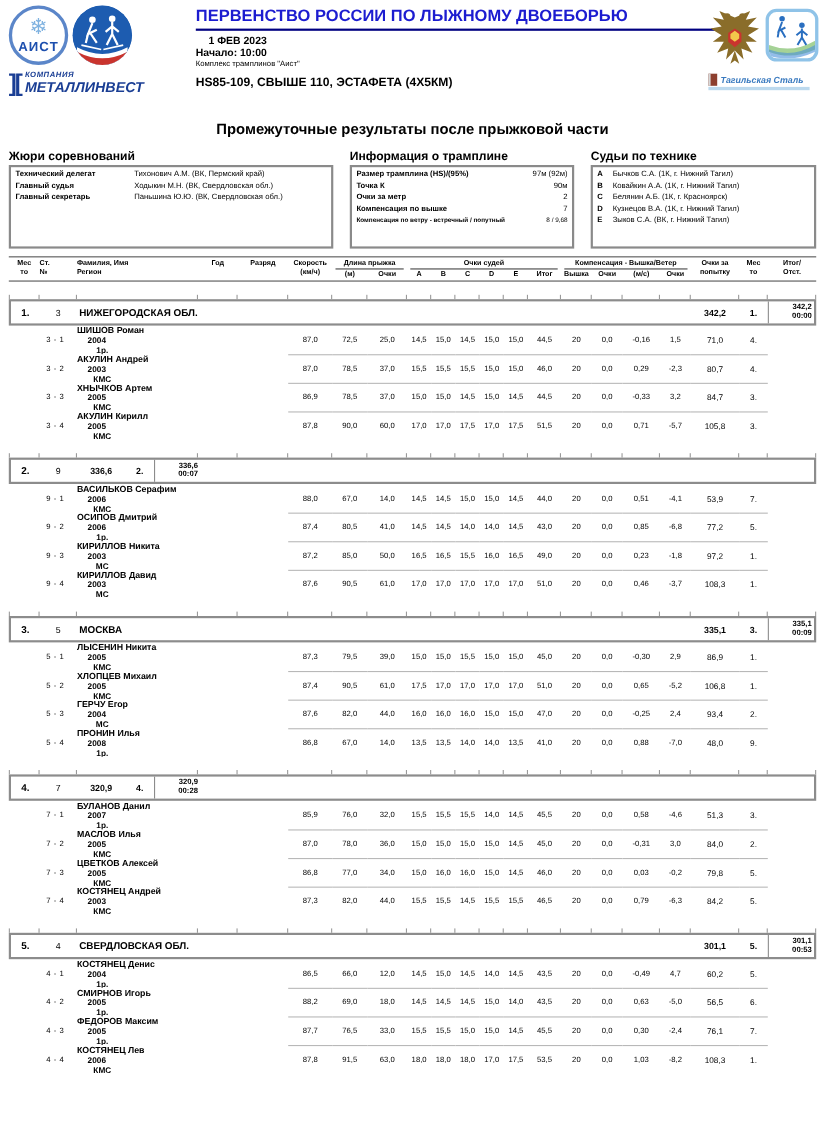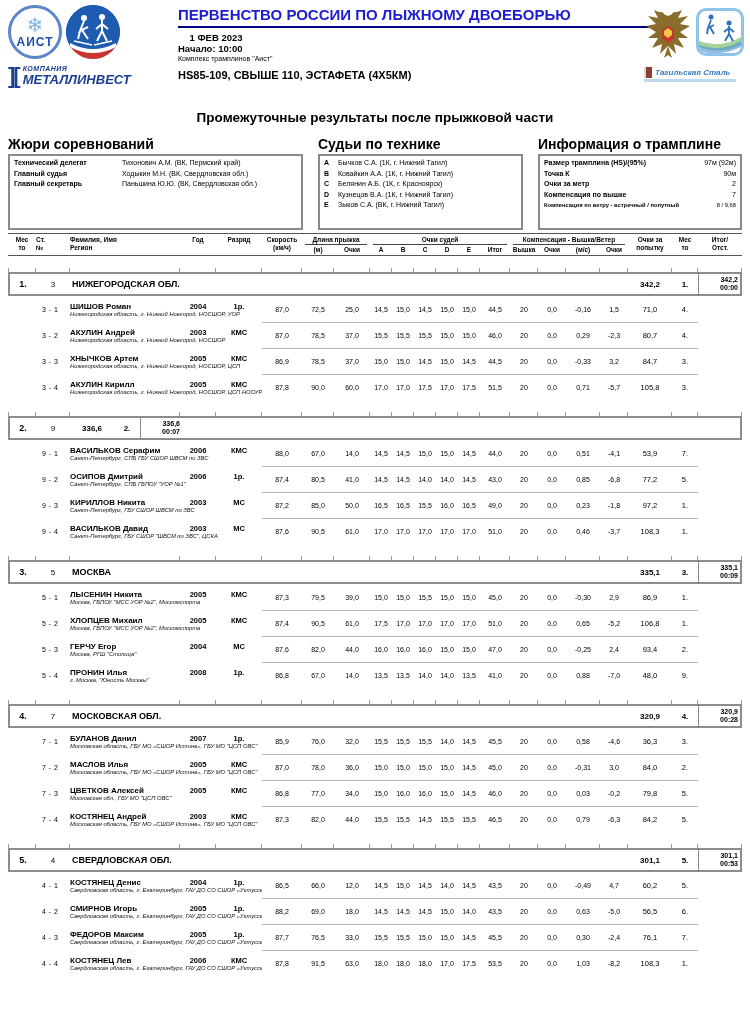--- a/index.html
+++ b/index.html
@@ -37,21 +37,21 @@
   .eagle { width:48px; height:56px; }
   .tagil-box { width:48px; height:48px; border:3px solid #8fc3e8; border-radius:10px; background:#fff; position:relative; overflow:hidden; }
   .tagil-caption { display:flex; align-items:center; gap:3px; margin-top:3px; }
   .tagil-mark { width:8px; height:11px; background:#8d3f2f; border-left:2px solid #d8d8d8; }
   .tagil-name { font-size:8px; font-weight:bold; font-style:italic; color:#3a7abf; white-space:nowrap; }
   .tagil-sub { height:3px; background:#bcd9ee; margin-top:1px; width:92px; }
   .subtitle { position:absolute; left:0; top:110px; width:750px; text-align:center; font-size:13.5px; font-weight:bold; }
   
   .panels { position:absolute; left:8px; top:136px; width:734px; display:flex; gap:15px; }
   .panel { }
-  .panel-title { font-size:14px; font-weight:bold; margin-bottom:2px; }
+  .panel-title { font-size:11px; font-weight:bold; margin-bottom:2px; }
   .panel-box { border:2px solid #8a8a8a; height:76px; padding:2px 4px; }
   .p-jury { width:295px; } .p-judges { width:205px; } .p-hill { width:204px; }
   .prow { display:flex; font-size:7px; line-height:10.5px; }
   .prole { width:108px; font-weight:bold; }
   .pletter { width:14px; font-weight:bold; }
   .pname { flex:1; }
   .hrow { display:flex; font-size:7px; line-height:10.6px; }
   .hlabel { flex:1; font-weight:bold; }
   .hvalue { text-align:right; }
   .hrow.small { font-size:5.8px; }
@@ -89,21 +89,21 @@
   .t-name { flex:1; text-align:left !important; font-size:9px; font-weight:bold; padding-left:2px; }
   .t-pts { width:44px; font-size:8px; font-weight:bold; }
   .t-place { width:26px; font-size:8px; font-weight:bold; }
   .t-total { width:42px; border-left:1px solid #8c8c8c; align-self:stretch;
              display:flex; flex-direction:column; justify-content:center; align-items:flex-end;
              font-size:7px; font-weight:bold; line-height:8px; padding-right:2px; }
   .athlete { display:flex; align-items:stretch; height:26px; }
   .athlete .cell { display:flex; align-items:center; justify-content:center; font-size:7px; }
   .athlete .abib { font-size:7px; justify-content:flex-start; padding-left:6px; letter-spacing:.5px; }
   .nameblock { flex:1; display:flex; flex-direction:column; justify-content:center; overflow:hidden; }
-  .nline { display:flex; align-items:baseline; }
+  .nline { display:flex; align-items:baseline;flex-direction:column; }
   .aname { flex:1; font-size:8px; font-weight:bold; white-space:nowrap; }
   .ayear { width:36px; font-size:7.5px; font-weight:bold; text-align:center; }
   .acls { width:46px; font-size:7.5px; font-weight:bold; text-align:center; }
   .club { font-size:5.8px; font-style:italic; color:#111; white-space:nowrap; overflow:hidden; }
   .ptsbold { font-weight:normal; font-size:7.5px !important; }
   .athlete:not(:first-child) .num { border-top:1px solid #b8b8b8; }
 </style>
 </head>
 <body>
 
@@ -191,20 +191,45 @@
         <div class="prow">
             <span class="prole">Главный судья</span>
             <span class="pname">Ходыкин М.Н. (ВК, Свердловская обл.)</span>
           </div>
         <div class="prow">
             <span class="prole">Главный секретарь</span>
             <span class="pname">Паньшина Ю.Ю. (ВК, Свердловская обл.)</span>
           </div>
       </div>
     </div>
+    <div class="panel p-hill">
+      <div class="panel-title">Информация о трамплине</div>
+      <div class="panel-box">
+        <div class="hrow">
+            <span class="hlabel">Размер трамплина (HS)/(95%)</span>
+            <span class="hvalue">97м (92м)</span>
+          </div>
+        <div class="hrow">
+            <span class="hlabel">Точка К</span>
+            <span class="hvalue">90м</span>
+          </div>
+        <div class="hrow">
+            <span class="hlabel">Очки за метр</span>
+            <span class="hvalue">2</span>
+          </div>
+        <div class="hrow">
+            <span class="hlabel">Компенсация по вышке</span>
+            <span class="hvalue">7</span>
+          </div>
+        <div class="hrow small">
+            <span class="hlabel">Компенсация по ветру - встречный / попутный</span>
+            <span class="hvalue">8 / 9,68</span>
+          </div>
+      </div>
+    </div>
     <div class="panel p-judges">
       <div class="panel-title">Судьи по технике</div>
       <div class="panel-box">
         <div class="prow">
             <span class="pletter">A</span>
             <span class="pname">Бычков  С.А. (1К, г. Нижний Тагил)</span>
           </div>
         <div class="prow">
             <span class="pletter">B</span>
             <span class="pname">Ковайкин А.А. (1К, г. Нижний Тагил)</span>
@@ -213,45 +238,20 @@
             <span class="pletter">C</span>
             <span class="pname">Белянин  А.Б. (1К, г. Красноярск)</span>
           </div>
         <div class="prow">
             <span class="pletter">D</span>
             <span class="pname">Кузнецов В.А. (1К, г. Нижний Тагил)</span>
           </div>
         <div class="prow">
             <span class="pletter">E</span>
             <span class="pname">Зыков С.А. (ВК, г. Нижний Тагил)</span>
-          </div>
-      </div>
-    </div>
-    <div class="panel p-hill">
-      <div class="panel-title">Информация о трамплине</div>
-      <div class="panel-box">
-        <div class="hrow">
-            <span class="hlabel">Размер трамплина (HS)/(95%)</span>
-            <span class="hvalue">97м (92м)</span>
-          </div>
-        <div class="hrow">
-            <span class="hlabel">Точка К</span>
-            <span class="hvalue">90м</span>
-          </div>
-        <div class="hrow">
-            <span class="hlabel">Очки за метр</span>
-            <span class="hvalue">2</span>
-          </div>
-        <div class="hrow">
-            <span class="hlabel">Компенсация по вышке</span>
-            <span class="hvalue">7</span>
-          </div>
-        <div class="hrow small">
-            <span class="hlabel">Компенсация по ветру - встречный / попутный</span>
-            <span class="hvalue">8 / 9,68</span>
           </div>
       </div>
     </div>
   </div>
 
   <div class="results">
     <div class="thead">
       <div class="h2 w-rank">
           <span>Мес</span>
           <span>то</span>
@@ -587,21 +587,21 @@
     <span class="cell num w-jump ptsbold">97,2</span>
     <span class="cell num w-place2 ptsbold">1.</span>
     <span class="cell w-total"></span>
   </div>
 
   <div class="athlete">
     <span class="cell w-rank"></span>
     <span class="cell w-bib abib">9 - 4</span>
     <div class="nameblock">
       <div class="nline">
-        <span class="aname">ВАСИЛЬКОВ Давид</span>
+        <span class="aname">КИРИЛЛОВ Давид</span>
         <span class="ayear">2003</span>
         <span class="acls">МС</span>
       </div>
       <div class="club">Санкт-Петербург, ГБУ СШОР "ШВСМ по ЗВС", ЦСКА</div>
     </div>
     <span class="cell num w-speed">87,6</span>
     <span class="cell num w-dist">90,5</span>
     <span class="cell num w-dpts">61,0</span>
     <span class="cell num w-j">17,0</span>
     <span class="cell num w-j">17,0</span>
@@ -794,21 +794,20 @@
             <span class="w-gpts"></span>
             <span class="w-wind"></span>
             <span class="w-wpts"></span>
             <span class="w-jump"></span>
             <span class="w-place2"></span>
             <span class="w-total"></span>
     </div>
     <div class="team-row">
       <span class="cell t-rank">4.</span>
       <span class="cell t-bib">7</span>
-      <span class="cell t-name">МОСКОВСКАЯ ОБЛ.</span>
       <span class="cell t-pts">320,9</span>
       <span class="cell t-place">4.</span>
       <span class="t-total">
         <span>320,9</span>
         <span>00:28</span>
       </span>
     </div>
     <div class="athletes">
   <div class="athlete">
     <span class="cell w-rank"></span>
@@ -827,21 +826,21 @@
     <span class="cell num w-j">15,5</span>
     <span class="cell num w-j">15,5</span>
     <span class="cell num w-j">15,5</span>
     <span class="cell num w-j">14,0</span>
     <span class="cell num w-j">14,5</span>
     <span class="cell num w-jtot">45,5</span>
     <span class="cell num w-gate">20</span>
     <span class="cell num w-gpts">0,0</span>
     <span class="cell num w-wind">0,58</span>
     <span class="cell num w-wpts">-4,6</span>
-    <span class="cell num w-jump ptsbold">36,3</span>
+    <span class="cell num w-jump ptsbold">51,3</span>
     <span class="cell num w-place2 ptsbold">3.</span>
     <span class="cell w-total"></span>
   </div>
 
   <div class="athlete">
     <span class="cell w-rank"></span>
     <span class="cell w-bib abib">7 - 2</span>
     <div class="nameblock">
       <div class="nline">
         <span class="aname">МАСЛОВ  Илья</span>

